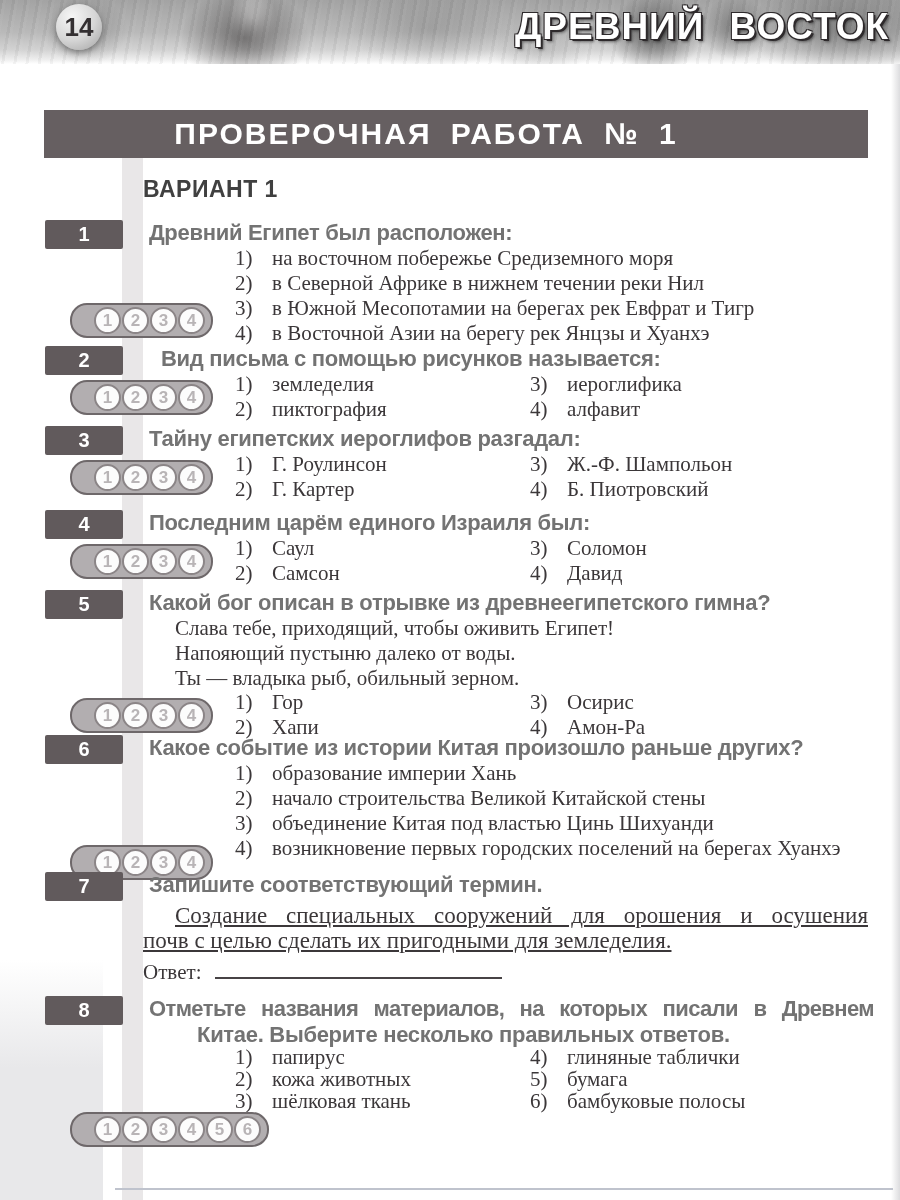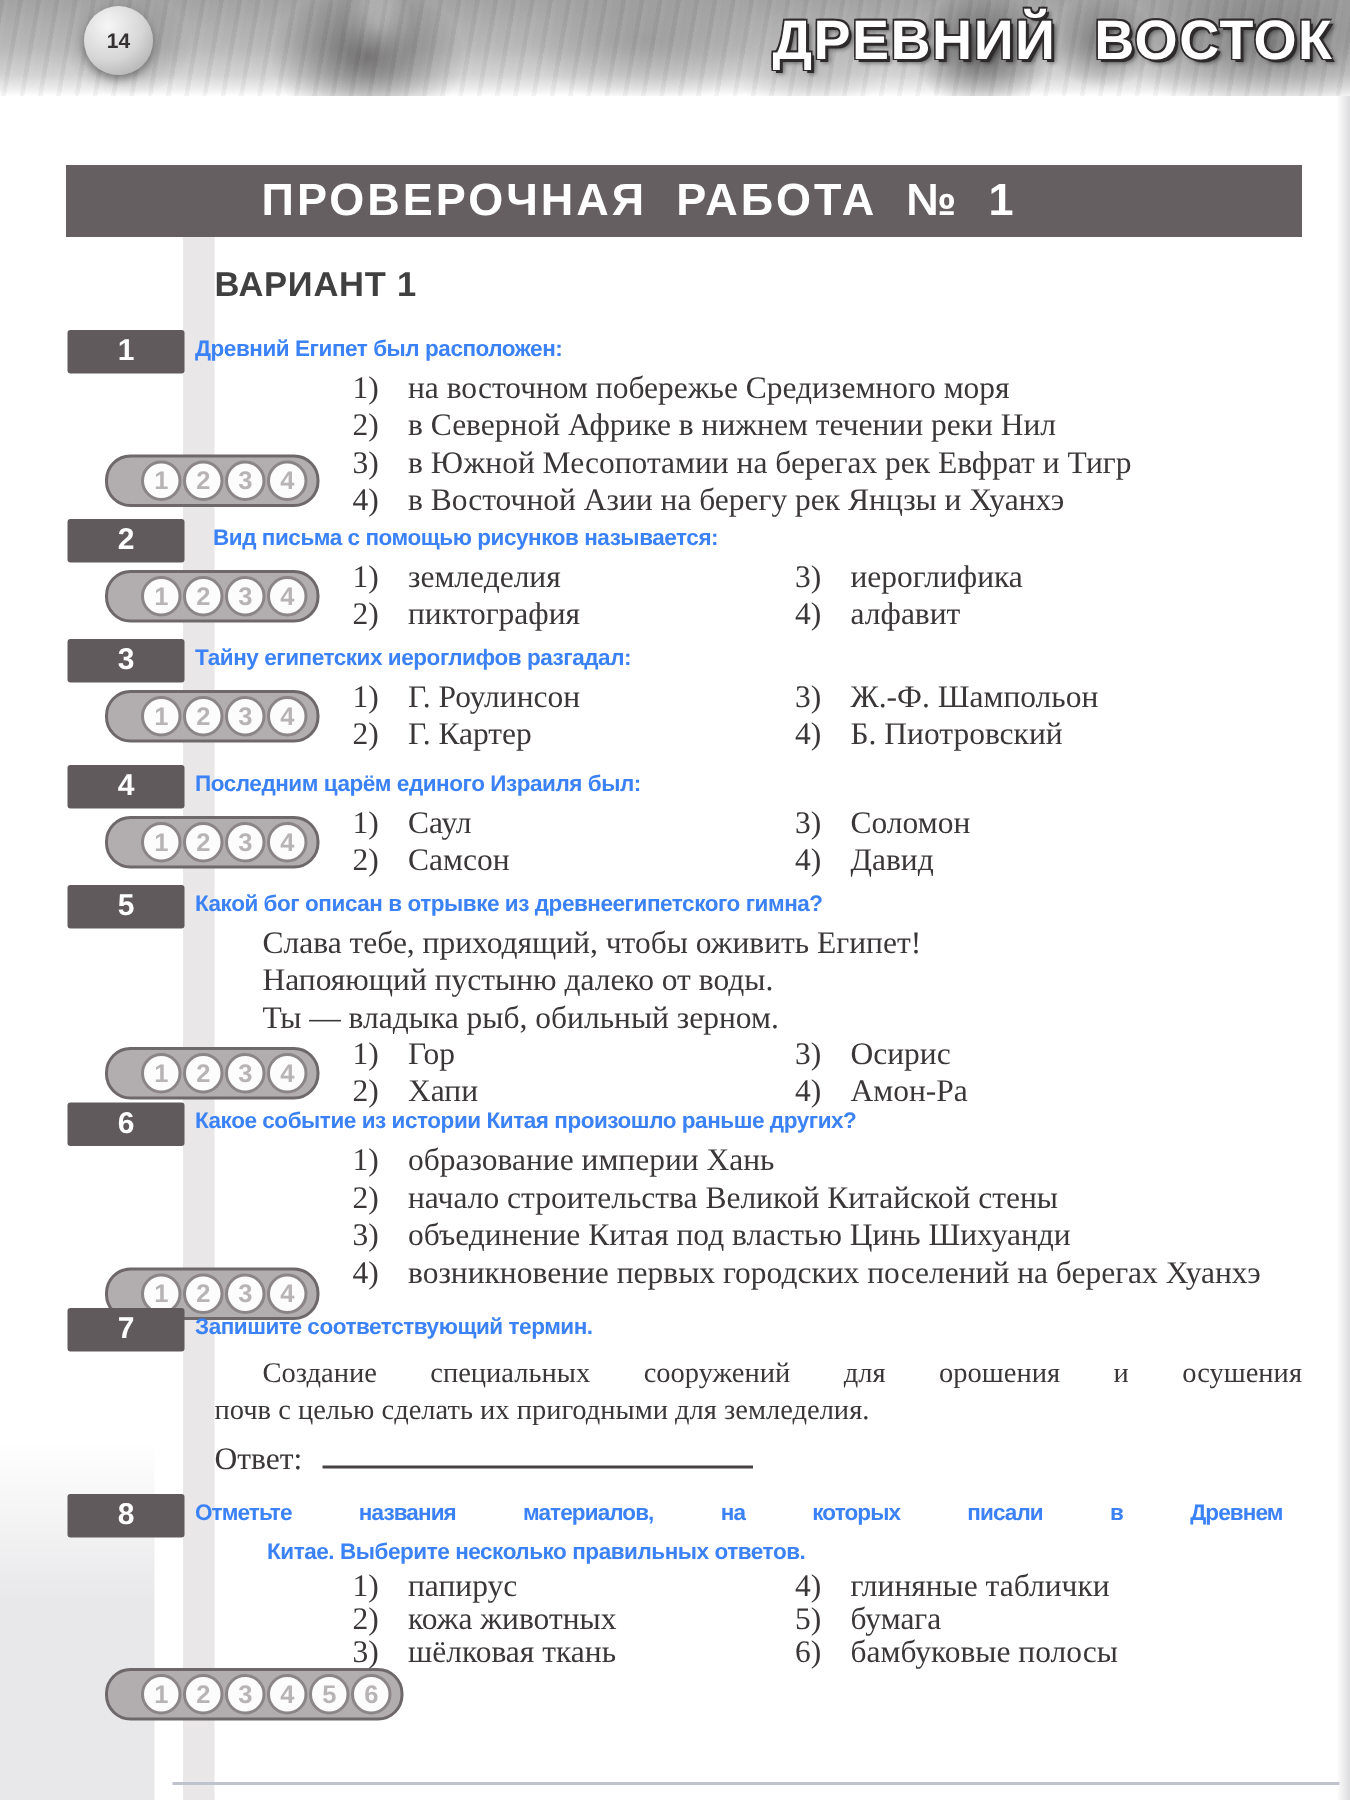--- a/index.html
+++ b/index.html
@@ -18,21 +18,21 @@
       radial-gradient(60px 50px at 85px 30px, rgba(95,95,95,.42), rgba(95,95,95,0) 70%),
       radial-gradient(110px 58px at 430px 28px, rgba(125,125,125,.4), rgba(125,125,125,0) 72%),
       radial-gradient(130px 66px at 845px 30px, rgba(75,75,75,.5), rgba(75,75,75,0) 75%),
       radial-gradient(70px 40px at 540px 50px, rgba(150,150,150,.35), rgba(150,150,150,0) 70%);}
   .header-streaks{position:absolute;inset:0;opacity:.6;
     background:repeating-linear-gradient(100deg, rgba(0,0,0,.07) 0 3px, rgba(255,255,255,.06) 3px 6px, transparent 6px 12px);}
   .page-ball{position:absolute;left:56px;top:4px;width:46px;height:46px;border-radius:50%;
     background:radial-gradient(circle at 35% 28%, #f6f6f6 0%, #d6d6d6 52%, #a6a6a6 96%);
     box-shadow:0 3px 6px rgba(0,0,0,.35);
     display:flex;align-items:center;justify-content:center;
-    font-family:"Liberation Sans",sans-serif;font-weight:bold;font-size:14px;color:#343032;}
+    font-family:"Liberation Sans",sans-serif;font-weight:bold;font-size:26px;color:#343032;}
   .header-title{position:absolute;right:11px;top:7px;
     font-family:"Liberation Sans",sans-serif;font-weight:bold;font-size:37px;line-height:40px;
     color:#ffffff;letter-spacing:1px;word-spacing:14px;white-space:nowrap;
     text-shadow:-1px -1px 0 #2e2a2c, 1px -1px 0 #2e2a2c, -1px 1px 0 #2e2a2c, 2px 2px 0 #2e2a2c, 3px 3px 3px rgba(0,0,0,.45);}
 
   
   .left-strip{position:absolute;left:122px;top:158px;width:21px;height:1042px;background:#e9e7e8;}
   .bottom-wash{position:absolute;left:0;top:960px;width:103px;height:240px;
     background:linear-gradient(to bottom, rgba(232,232,234,0) 0%, #e8e8ea 45%);}
   .right-edge{position:absolute;right:0;top:64px;width:9px;height:1136px;
@@ -45,26 +45,26 @@
     font-family:"Liberation Sans",sans-serif;font-weight:bold;font-size:30px;color:#ffffff;
     letter-spacing:2px;word-spacing:9px;white-space:nowrap;}
   .variant{position:absolute;left:143px;top:176px;
     font-family:"Liberation Sans",sans-serif;font-weight:bold;font-size:23px;color:#404040;letter-spacing:.5px;}
 
   
   .q{position:absolute;left:0;width:900px;height:1px;}
   .badge{position:absolute;left:45px;top:0;width:78px;height:29px;background:#615a5c;border-radius:2px;
     display:flex;align-items:center;justify-content:center;
     font-family:"Liberation Sans",sans-serif;font-weight:bold;font-size:20px;color:#ffffff;}
-  .stem{position:absolute;left:130px;width:725px;white-space:nowrap;
-    font-family:"Liberation Sans",sans-serif;font-weight:bold;font-size:15px;line-height:26px;
-    color:#3b82f6;letter-spacing:-0.3px;}
+  .stem{position:absolute;left:149px;width:725px;white-space:nowrap;
+    font-family:"Liberation Sans",sans-serif;font-weight:bold;font-size:22px;line-height:26px;
+    color:#737373;letter-spacing:-0.3px;}
   .stem.just{white-space:normal;text-align:justify;text-align-last:justify;letter-spacing:-0.6px;}
   .quote{position:absolute;left:175px;font-size:21px;line-height:25px;white-space:nowrap;}
-  .bodyline{position:absolute;font-size:19px;line-height:25px;}
+  .bodyline{position:absolute;font-size:23px;line-height:25px;text-decoration:underline;}
   .bodyline.first{left:175px;width:693px;text-align:justify;text-align-last:justify;}
   .bodyline.rest{left:143px;white-space:nowrap;}
   .opts{position:absolute;left:235px;width:633px;font-size:21px;}
   .orow{display:flex;}
   .onum{width:37px;flex:none;}
   .otext{flex:1;text-align:justify;}
   .ocol{position:absolute;top:0;}
   .ocol.c1{left:0;width:290px;}
   .ocol.c2{left:295px;width:338px;}
   .ocol .orow{white-space:nowrap;}

